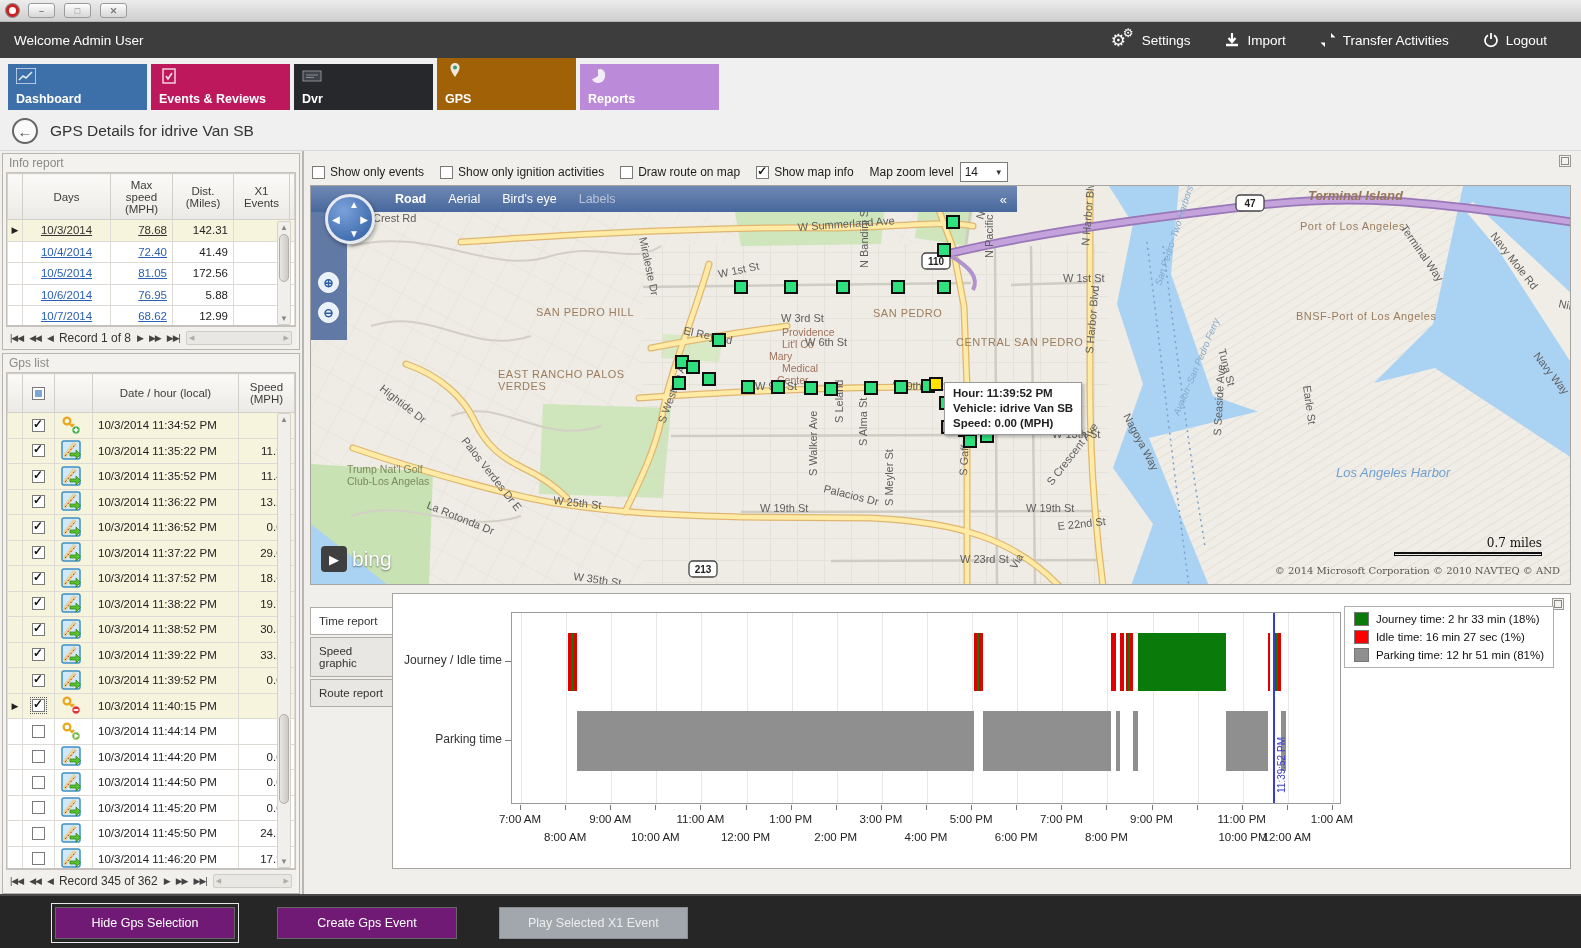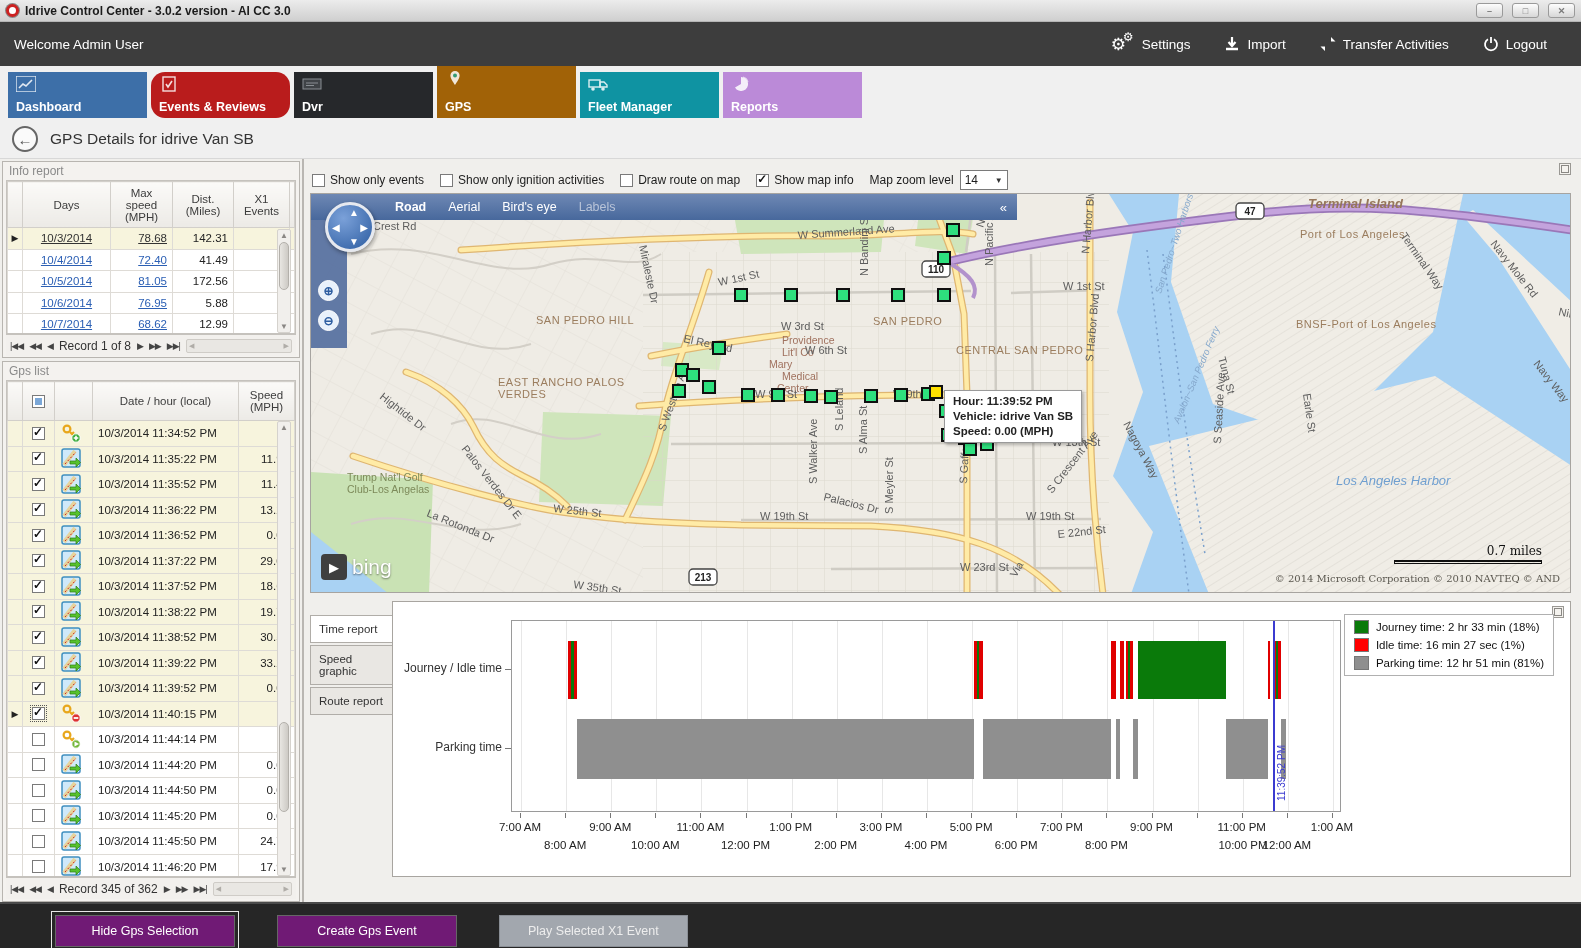--- a/index.html
+++ b/index.html
@@ -3,21 +3,21 @@
 <meta charset="utf-8">
 <style>
 *{box-sizing:border-box;margin:0;padding:0}
 html,body{width:1581px;height:948px;overflow:hidden;font-family:"Liberation Sans",sans-serif;background:#f0f0f0;color:#222;-webkit-font-smoothing:antialiased}
 
 .titlebar{height:22px;background:linear-gradient(#ececec,#cfcfcf);border-bottom:1px solid #b5b5b5;display:flex;align-items:center;padding:0 6px;gap:6px}
 .applogo{width:13px;height:13px;border-radius:50%;background:#fff;border:3px solid #cc2222;box-shadow:0 0 0 1px #888}
 .apptitle{font-size:12px;font-weight:bold;color:#1b1b1b;flex:1}
 .winbtn{width:27px;height:15px;border:1px solid #9a9a9a;border-radius:3px;background:linear-gradient(#fdfdfd,#d7d7d7);color:#7a7a7a;font-size:9px;font-weight:bold;display:flex;align-items:center;justify-content:center;margin-left:3px;cursor:default}
 
-.menubar{height:44px;background:#3d3d3d;display:flex;align-items:center;color:#fff}
+.menubar{height:36px;background:#3d3d3d;display:flex;align-items:center;color:#fff}
 .welcome{font-size:13.5px;padding-left:14px;flex:1}
 .mbaction{display:flex;align-items:center;gap:7px;font-size:13.5px;margin-right:34px;cursor:pointer}
 .mbaction svg{display:block}
 .gearwrap{position:relative;width:24px;height:20px}
 .gear1{position:absolute;left:0;top:2px;font-size:17px;line-height:17px}
 .gear2{position:absolute;left:12px;top:-3px;font-size:12px;line-height:12px}
 
 .tabsrow{height:54px;background:#f0f0f0;display:flex;align-items:flex-end;padding:0 14px 2px 8px;gap:4px}
 .tab{width:139px;height:46px;color:#fff;padding:4px 8px;display:flex;flex-direction:column;justify-content:space-between;cursor:pointer;position:relative}
 .tab .tlabel{font-size:12.5px;font-weight:bold}
@@ -114,21 +114,20 @@
 .footer{height:56px;background:#262626;border-top:2px solid #4a4a4a;display:flex;align-items:center;gap:42px;padding-left:55px}
 .fbtn{min-width:180px;padding:8px 28px;background:#701a75;color:#fff;font-size:12.5px;text-align:center;border:1px solid #666;cursor:pointer}
 .fbtn.focus{box-shadow:0 0 0 3px #262626,0 0 0 4px #e8e8e8}
 .fbtn.dis{background:#a2a7ae;color:#ededed;border-color:#8a8f96}
 </style>
 </head>
 <body>
 
 <div class="titlebar">
   <div class="applogo"></div>
-  <div class="apptitle">Idrive Control Center - 3.0.2 version - Al CC 3.0</div>
   <div class="winbtn">–</div>
   <div class="winbtn">□</div>
   <div class="winbtn">✕</div>
 </div>
 
 <div class="menubar">
   <div class="welcome">Welcome Admin User</div>
   <div id="mb-actions" style="display:flex">
       <div class="mbaction">
         <div class="gearwrap">
@@ -162,49 +161,40 @@
 </div>
 
 <div class="tabsrow" id="tabsrow">
     <div class="tab" style="background: rgb(61, 111, 168);">
       <svg class="tabicon" viewBox="0 0 20 16">
         <rect x="0" y="0" width="20" height="16" fill="none" stroke="#fff" stroke-width="1.4"></rect>
         <path d="M3 12l4-4 3 2 6-6" stroke="#fff" stroke-width="1.6" fill="none"></path>
       </svg>
       <span class="tlabel">Dashboard</span>
     </div>
-    <div class="tab" style="background: #b91c1c; border-radius: 14px;">
+    <div class="tab" style="background: #be185d;">
       <svg class="tabicon" viewBox="0 0 20 16">
         <rect x="4" y="1" width="12" height="14" fill="none" stroke="#fff" stroke-width="1.4"></rect>
         <path d="M7 8l2 3 4-6" stroke="#fff" stroke-width="1.6" fill="none"></path>
       </svg>
       <span class="tlabel">Events &amp; Reviews</span>
     </div>
     <div class="tab" style="background: rgb(38, 40, 43);">
       <svg class="tabicon" viewBox="0 0 20 16">
         <rect x="1" y="3" width="18" height="10" fill="#44484d" stroke="#9aa0a6" stroke-width="1"></rect>
         <path d="M4 7h12M4 9.5h8" stroke="#9aa0a6" stroke-width="1"></path>
       </svg>
       <span class="tlabel">Dvr</span>
     </div>
     <div class="tab sel" style="background: #a16207;">
       <svg class="tabicon" viewBox="0 0 20 16">
         <path d="M10 1a4.6 4.6 0 0 1 4.6 4.6C14.6 9 10 15 10 15S5.4 9 5.4 5.6A4.6 4.6 0 0 1 10 1z" fill="#fff"></path>
         <circle cx="10" cy="5.6" r="2" fill="#22a688"></circle>
       </svg>
       <span class="tlabel">GPS</span>
-    </div>
-    <div class="tab" style="background: rgb(15, 147, 162);">
-      <svg class="tabicon" viewBox="0 0 20 16">
-        <rect x="1" y="4" width="11" height="7" fill="none" stroke="#fff" stroke-width="1.4"></rect>
-        <path d="M12 6h4l3 3v2h-7z" fill="none" stroke="#fff" stroke-width="1.4"></path>
-        <circle cx="5" cy="13" r="1.8" fill="#fff"></circle>
-        <circle cx="15" cy="13" r="1.8" fill="#fff"></circle>
-      </svg>
-      <span class="tlabel">Fleet Manager</span>
     </div>
     <div class="tab" style="background: rgb(187, 138, 216);">
       <svg class="tabicon" viewBox="0 0 20 16">
         <path d="M10 8V1a7 7 0 1 1-6 10.5z" fill="#fff"></path>
         <path d="M12 6V0.5A7 7 0 0 1 17.5 6z" fill="#fff" opacity=".7"></path>
       </svg>
       <span class="tlabel">Reports</span>
     </div>
   </div>
 

